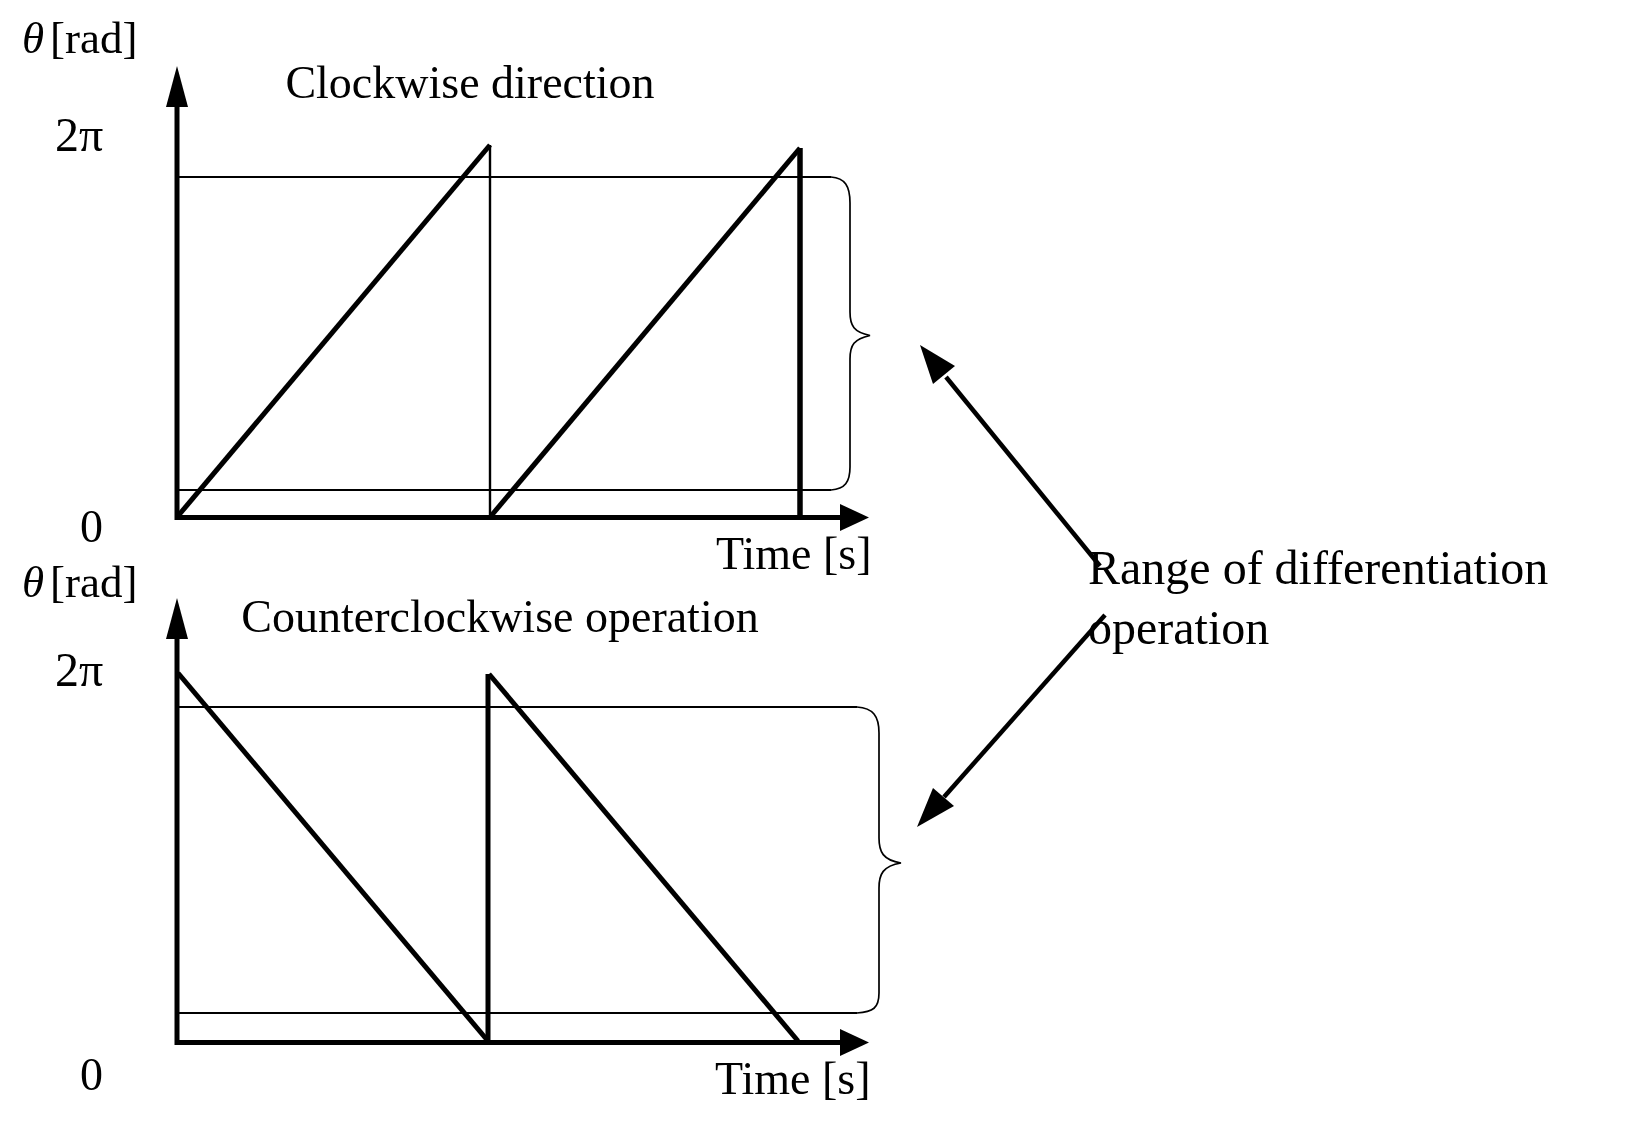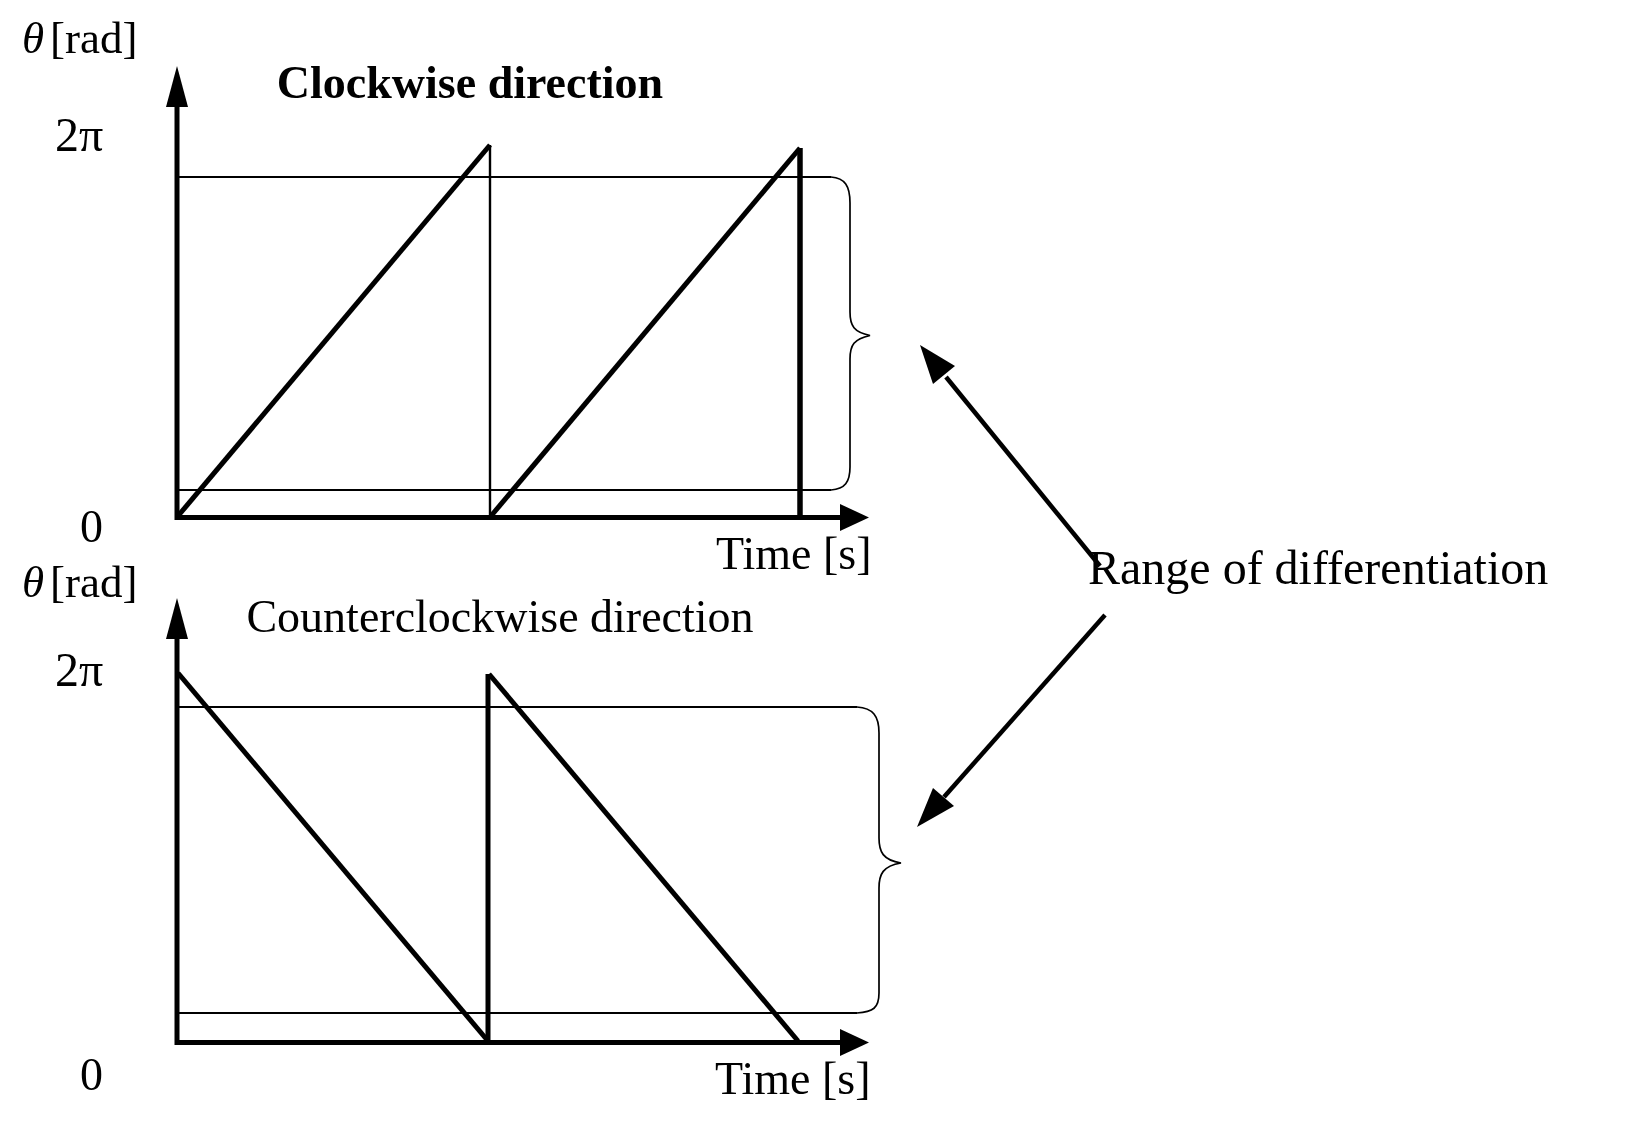--- a/index.html
+++ b/index.html
@@ -72,27 +72,28 @@
       <polygon points="920,345 933,384 955,366" fill="#000"></polygon>
     </g>
     <g>
       <line x1="944" y1="797" x2="1105" y2="615" stroke="#000" stroke-width="4.5"></line>
       <polygon points="917,827 954,806 933,788" fill="#000"></polygon>
     </g>
   </svg>
 
   <div class="lbl axis-lbl" style="left:22px;top:16px;"><span class="theta">θ</span><span>[rad]</span></div>
   <div class="lbl tick" style="left:55px;top:111px;width:100px;">2π</div>
-  <div class="lbl title" style="left:250px;top:60px;width:440px;font-weight:bold;">Clockwise direction</div>
+  <div class="lbl title" style="left:250px;top:60px;width:440px;">Clockwise direction</div>
   <div class="lbl tick" style="left:80px;top:504px;width:72px;font-size:46px;">0</div>
   <div class="lbl xlabel" style="left:716px;top:531px;">Time [s]</div>
 
   <div class="lbl axis-lbl" style="left:22px;top:560px;"><span class="theta">θ</span><span>[rad]</span></div>
   <div class="lbl tick" style="left:55px;top:646px;width:100px;">2π</div>
-  <div class="lbl title" style="left:230px;top:594px;width:540px;">Counterclockwise direction</div>
+  <div class="lbl title" style="left:230px;top:594px;width:540px;">Counterclockwise operation</div>
   <div class="lbl tick" style="left:80px;top:1052px;width:72px;font-size:46px;">0</div>
   <div class="lbl xlabel" style="left:715px;top:1056px;">Time [s]</div>
 
   <div class="annotation">
     <div>Range of differentiation</div>
+    <div>operation</div>
   </div>
 
 </div>
 
 </body></html>

